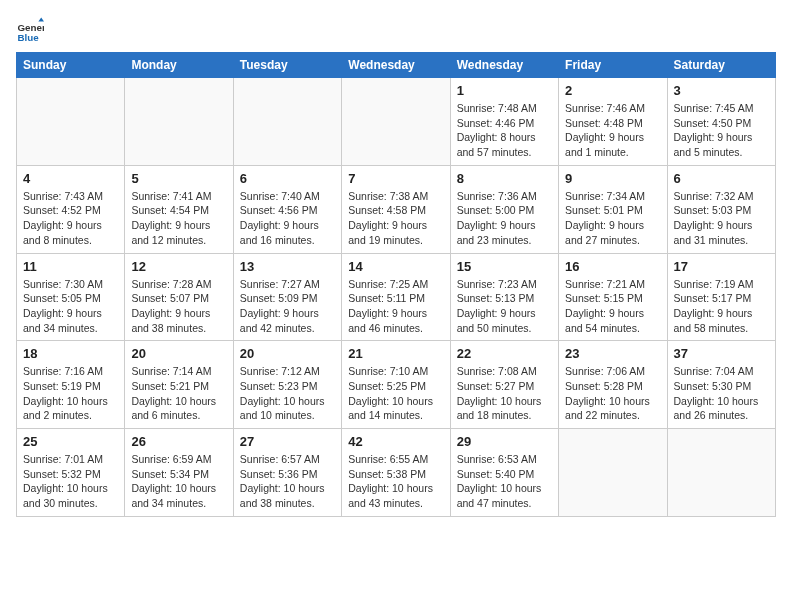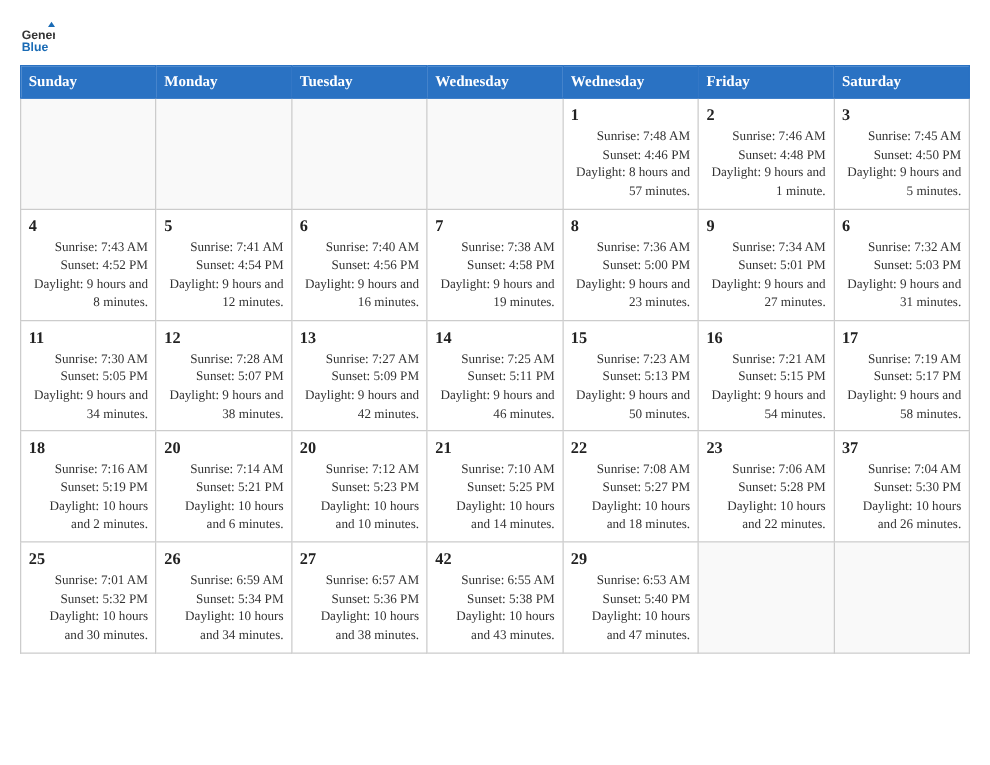--- a/index.html
+++ b/index.html
@@ -36,21 +36,20 @@
     }
     .location {
       font-size: 15px;
       color: #444;
       margin-top: 2px;
     }
     .calendar {
       width: 100%;
       border-collapse: collapse;
       font-size: 11px;
-      font-family: Liberation Serif, serif;
     }
     .calendar th {
       background-color: #2a72c3;
       color: #fff;
       text-align: left;
       padding: 5px 6px;
       font-size: 12px;
       font-weight: bold;
       border: 1px solid #2a72c3;
     }
@@ -70,21 +69,20 @@
       font-size: 13px;
       font-weight: bold;
       color: #222;
       display: block;
       margin-bottom: 3px;
     }
     .day-info {
       font-size: 10.5px;
       line-height: 1.4;
       color: #333;
-      text-align: right;
     }
   </style>
 </head>
 <body>
 
 <div class="header">
   <div class="logo">
     <svg class="logo-icon" viewBox="0 0 40 40" xmlns="http://www.w3.org/2000/svg">
       <text x="2" y="22" font-size="14" font-weight="bold" fill="#333">General</text>
       <text x="2" y="36" font-size="14" font-weight="bold" fill="#1a6bb5">Blue</text>

